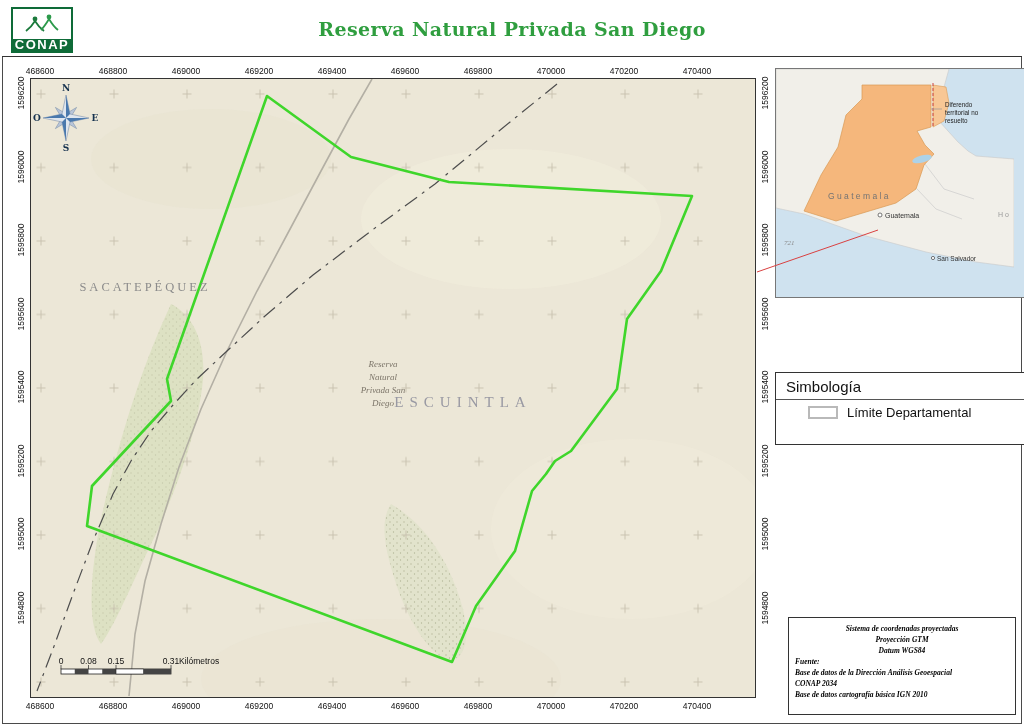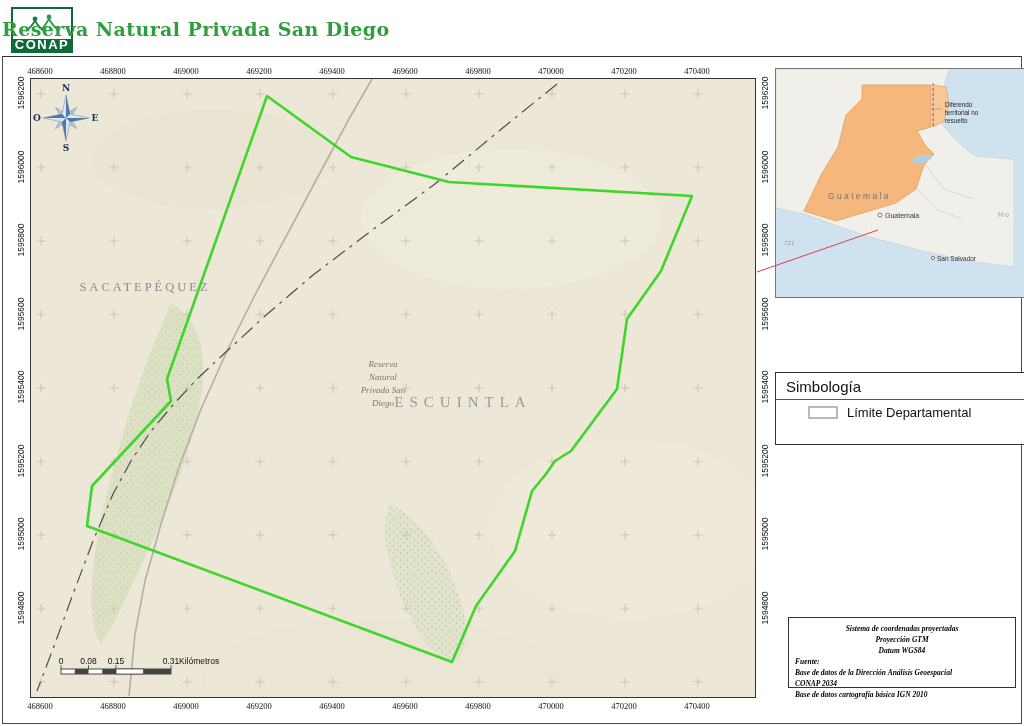--- a/index.html
+++ b/index.html
@@ -3,53 +3,53 @@
 <meta charset="utf-8">
 <style>
   * { margin:0; padding:0; box-sizing:border-box; }
   html,body { width:1024px; height:726px; }
   body { font-family:"Liberation Sans",sans-serif; background:#fff; }
   .page { position:relative; width:1024px; height:726px; background:#fff; overflow:hidden; }
   .frame { position:absolute; inset:2px; border:1px solid #4a4a4a; }
 
   
   .header { position:absolute; top:2px; left:2px; right:2px; height:55px; border-bottom:1px solid #333; background:#fff; }
-  .title { position:absolute; top:16px; left:0; right:0; text-align:left;
+  .title { position:absolute; top:16px; left:0; right:0; text-align:center;
            font-family:"DejaVu Serif",serif; font-size:19px; font-weight:700; color:#2f9e3f; letter-spacing:.4px; }
   .logo { position:absolute; top:5px; left:9px; width:62px; height:46px; border:2px solid #0e6b38; background:#fff; overflow:hidden; }
   .logo-emblem { height:30px; display:flex; align-items:center; justify-content:center; }
   .logo-bar { height:12px; background:#0e6b38; color:#fff; font-size:13px; font-weight:700; text-align:center;
               letter-spacing:1.5px; line-height:12px; font-family:"Liberation Sans",sans-serif; }
   .doc-code { position:absolute; top:59px; right:8px; font-size:8px; color:#222;margin-top:35px; }
 
   
   .map-frame { position:absolute; left:30px; top:78px; width:726px; height:620px; border:1px solid #333;
                background:#ece7d7; overflow:hidden; }
   .xticks { position:absolute; left:30px; width:726px; height:11px; }
   .xticks.top { top:66px; } .xticks.bottom { top:701px; }
-  .xtick { position:absolute; transform:translateX(-50%); font-size:8.5px; color:#111; white-space:nowrap;font-family:Liberation Serif, serif; }
+  .xtick { position:absolute; transform:translateX(-50%); font-size:8.5px; color:#111; white-space:nowrap; }
   .yticks { position:absolute; top:78px; width:12px; height:620px; }
   .yticks.left { left:15px; } .yticks.right { left:759px; }
   .ytick { position:absolute; left:6px; transform:translate(-50%,-50%) rotate(-90deg); font-size:8.5px; color:#111; white-space:nowrap; }
 
   
   .inset { position:absolute; left:775px; top:68px; width:276px; height:230px; border:1px solid #777; background:#cfe2ef; }
   .leader-svg { position:absolute; left:750px; top:212px; width:140px; height:70px; pointer-events:none; }
 
   
   .legend { position:absolute; left:775px; top:372px; width:284px; height:73px; border:1px solid #333; background:#fff; }
   .legend-title { padding:5px 10px 4px; border-bottom:1px solid #555; font-size:15px; color:#111; }
   .legend-items { padding:5px 10px 0; }
   .legend-item { display:flex; align-items:center; gap:9px; margin-bottom:5px; font-size:13px; color:#111;margin-left:22px; }
   .swatch { width:30px; height:13px; background:#fff; flex:0 0 auto; }
   .swatch.dept { border:2px solid #b9b9b9; }
   .swatch.area { border:3px solid #3fd62b; }
 
   
-  .credits { position:absolute; left:788px; top:617px; width:228px; height:71px; border:1px solid #333; background:#fff;
+  .credits { position:absolute; left:788px; top:617px; width:228px; height:98px; border:1px solid #333; background:#fff;
              padding:5px 6px 0; font-family:"Liberation Serif",serif; font-style:italic; font-weight:700;
              font-size:7.5px; line-height:11px; color:#000; }
   .credits .center { text-align:center; }
 </style>
 </head>
 <body>
 
 <div class="page">
   <div class="frame"></div>
 

